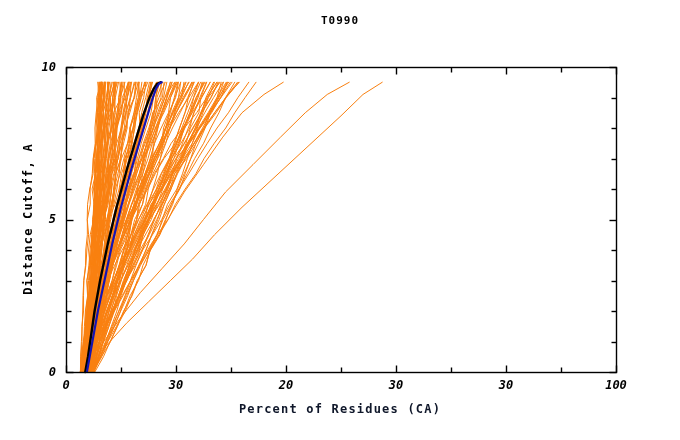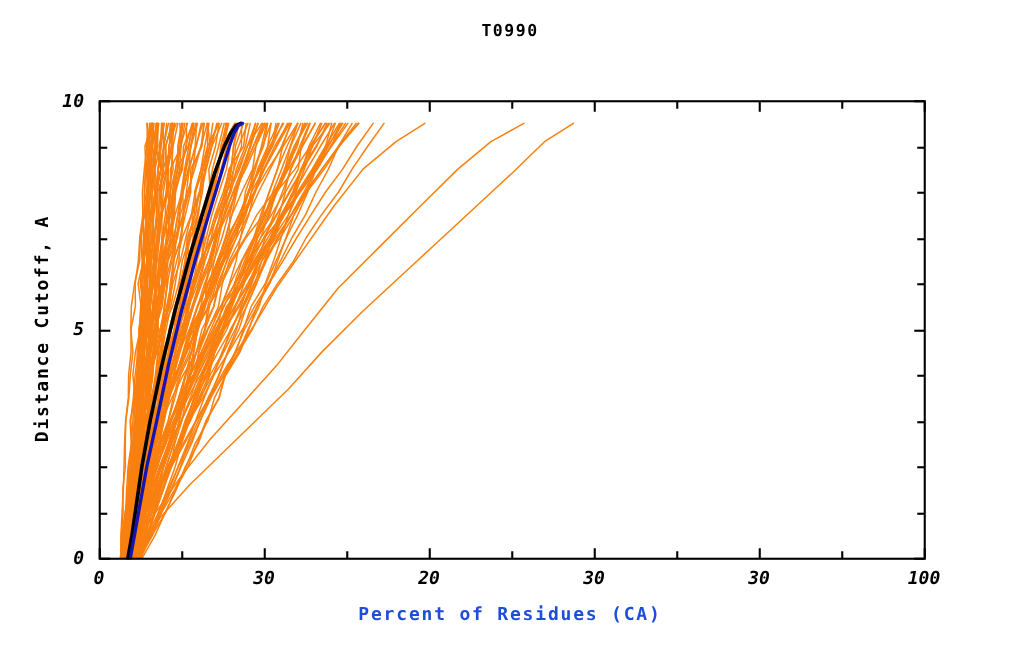--- a/index.html
+++ b/index.html
@@ -20,21 +20,21 @@
     color:#000;
     letter-spacing:1px;
     font-family:"DejaVu Sans Mono","Liberation Mono",monospace;
   }
   .axis-label-x{
     position:absolute;
     left:0;top:402px;width:680px;
     text-align:center;
     font-size:12px;
     font-weight:bold;
-    color:#1d4ed8;
+    color:#0f172a;
     letter-spacing:1.2px;
     font-family:"DejaVu Sans Mono","Liberation Mono",monospace;
   }
   .axis-label-y{
     position:absolute;
     left:-72px;top:212px;
     width:200px;
     text-align:center;
     font-size:12px;
     font-weight:bold;

